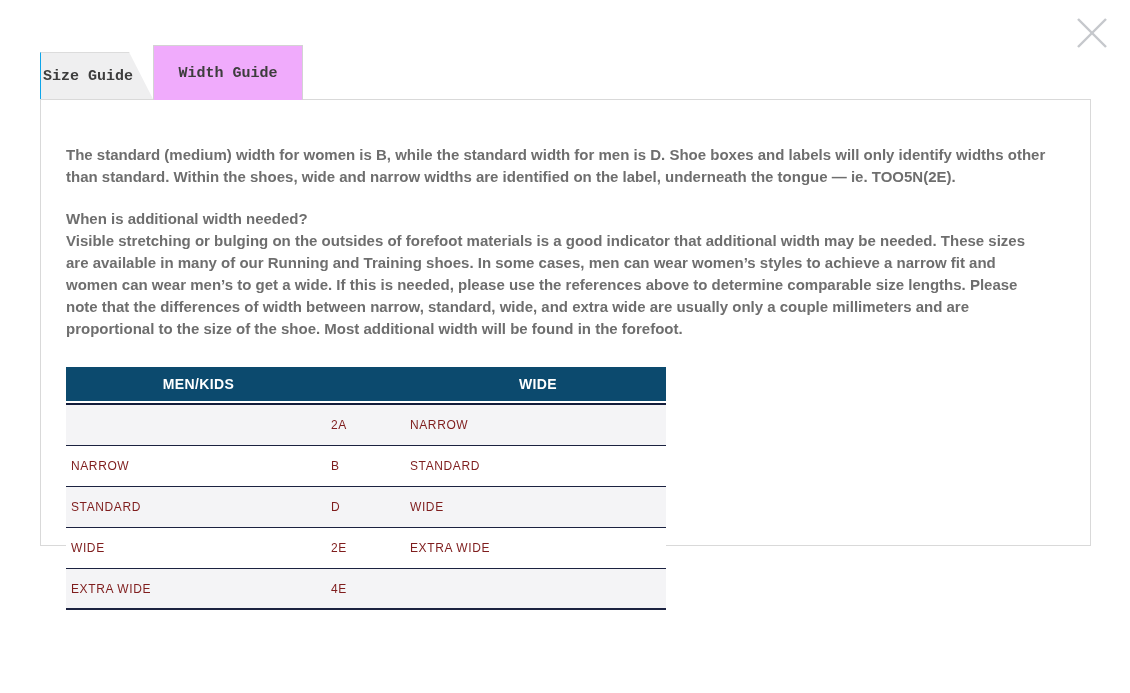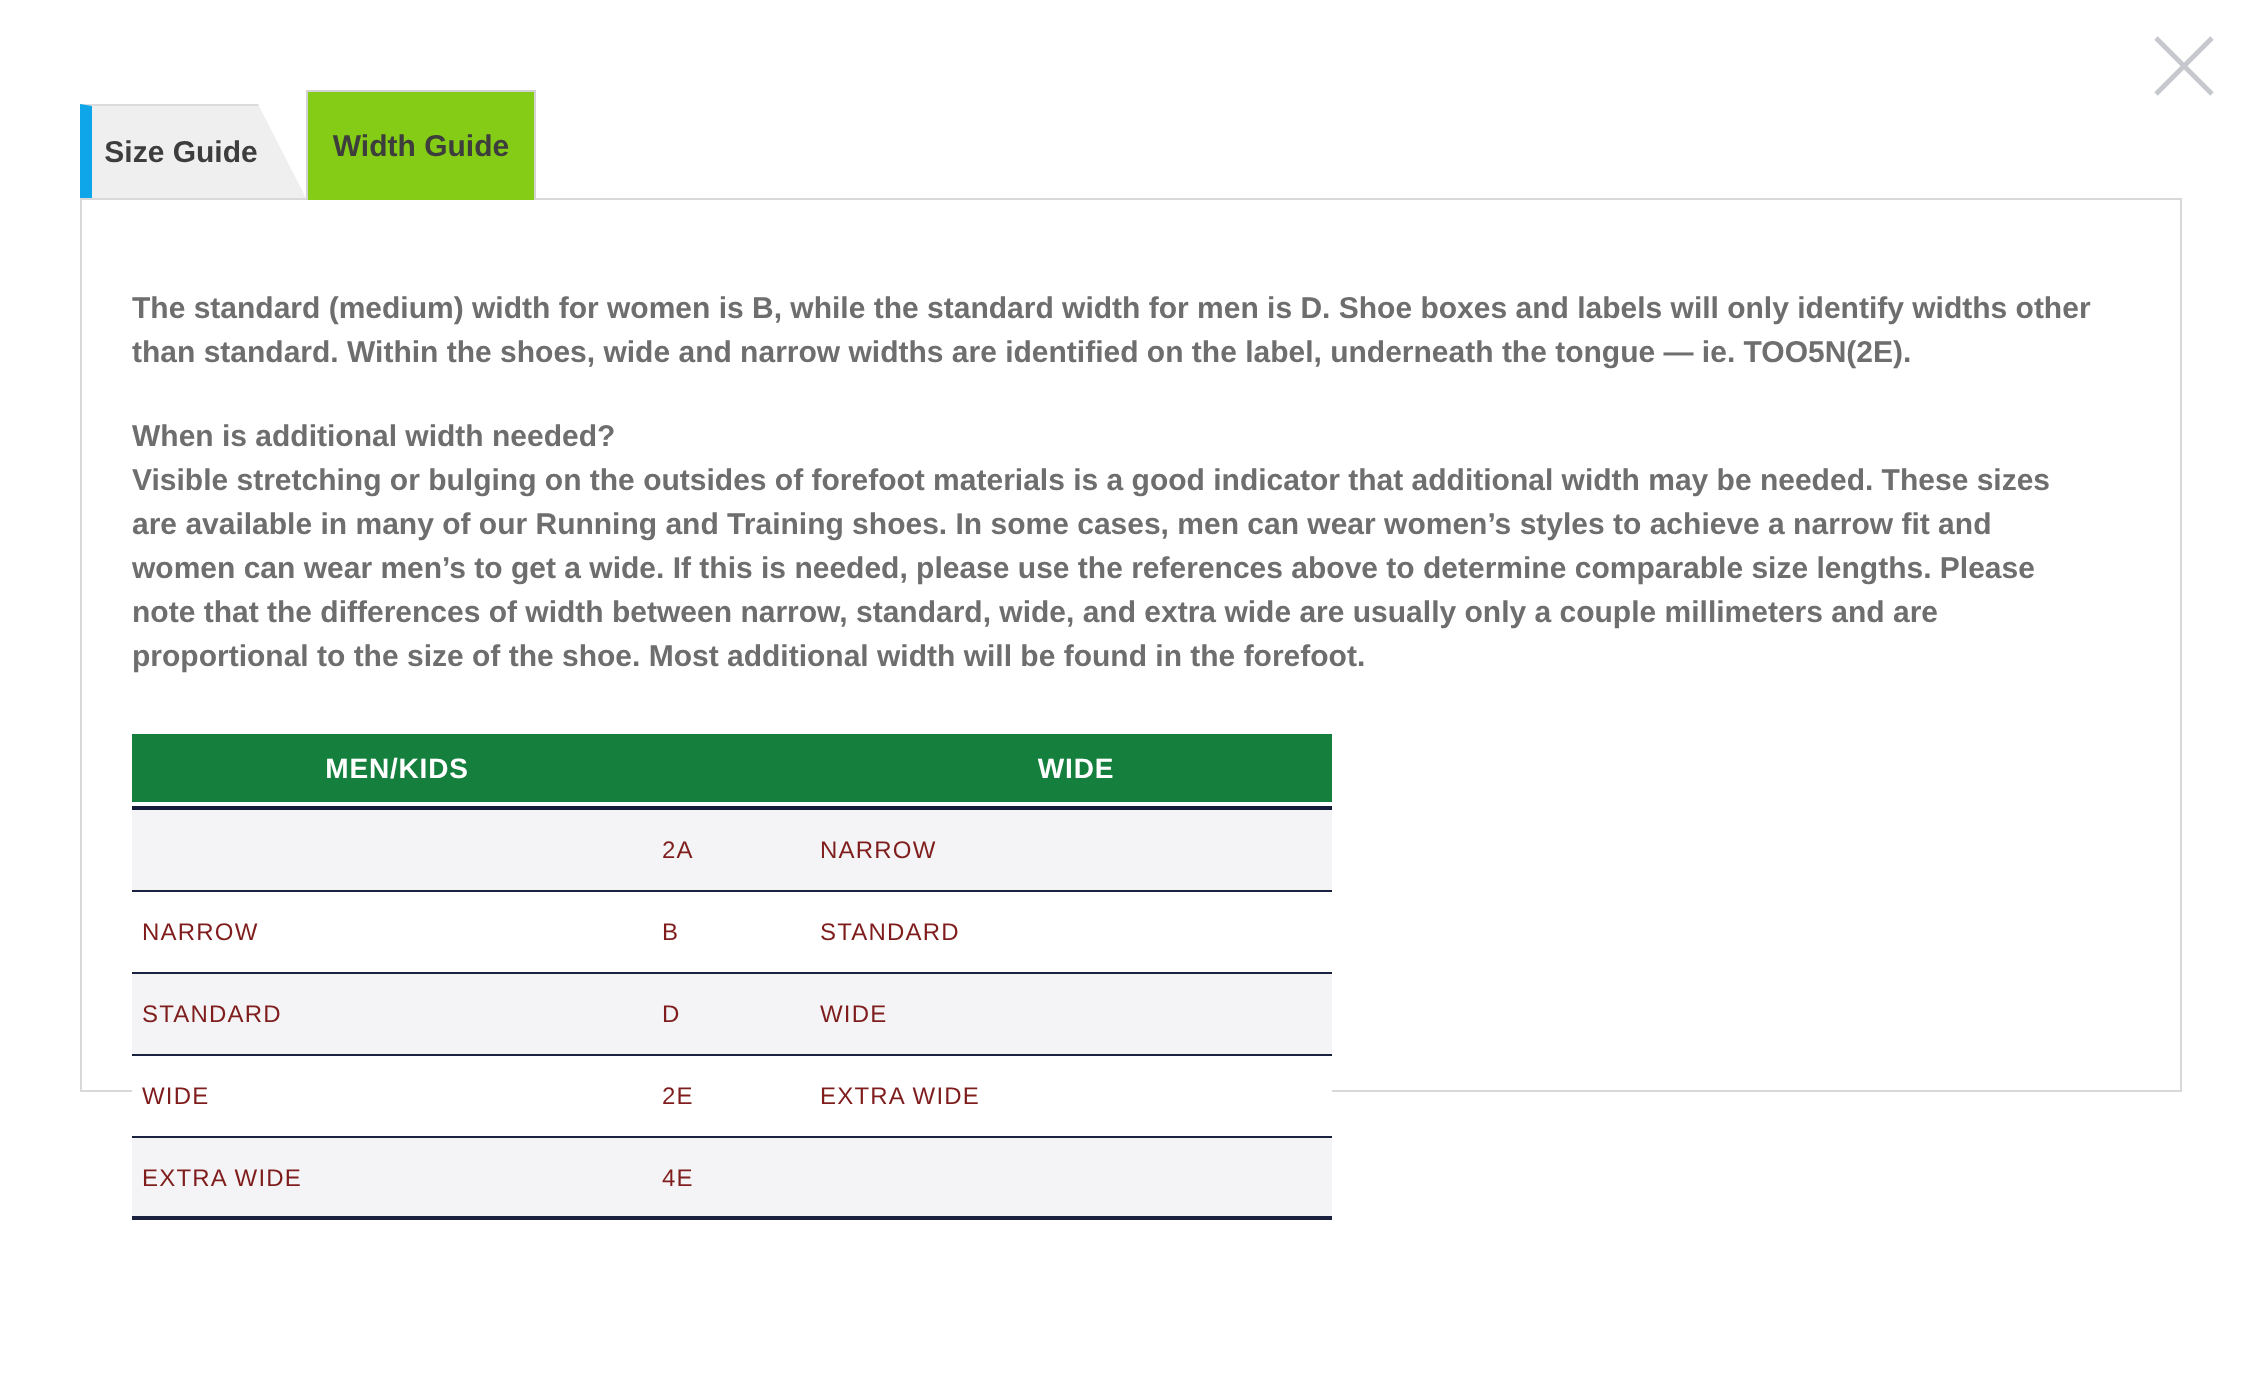--- a/index.html
+++ b/index.html
@@ -32,30 +32,32 @@
   }
   .tab {
     display: flex; align-items: center; justify-content: center;
     font-size: 15px; font-weight: bold; color: #3d3d3d;
     cursor: pointer;
   }
   .tab-inactive {
     width: 113px; height: 47px;
     background: #efeff0;
     border-top: 1px solid #dcdcdc;
-    border-left: 6px solid #0ea5e9;
+    border-left: 1px solid #0ea5e9;
     clip-path: polygon(0 0, calc(100% - 24px) 0, 100% 100%, 0 100%);
     padding-right: 18px;
+    font-family: Liberation Mono, monospace;
   }
   .tab-active {
-    width: 115px; height: 55px;
-    background: #84cc16;
+    width: 150px; height: 55px;
+    background: #f0abfc;
     border: 1px solid #d3d3d3;
     border-bottom: none;
     margin-bottom: -1px;
+    font-family: Liberation Mono, monospace;
   }
 
   
   .panel {
     margin-left: 40px;
     width: 1051px;
     height: 447px;
     border: 1px solid #d9d9d9;
     background: #ffffff;
     padding: 44px 40px 40px 25px;
@@ -74,21 +76,21 @@
   
   .width-table {
     margin-top: 27px;
     width: 600px;
   }
   .wt-header {
     display: grid;
     grid-template-columns: 265px 79px 1fr;
     align-items: center;
     height: 34px;
-    background: #15803d;
+    background: #0c4a6e;
     color: #ffffff;
     font-size: 14px;
     font-weight: bold;
     letter-spacing: 0.4px;
     margin-bottom: 2px;
   }
   .wt-header .hcell { text-align: center; }
   .wt-rows { border-top: 2px solid #131c3a; }
   .wt-row {
     display: grid;

